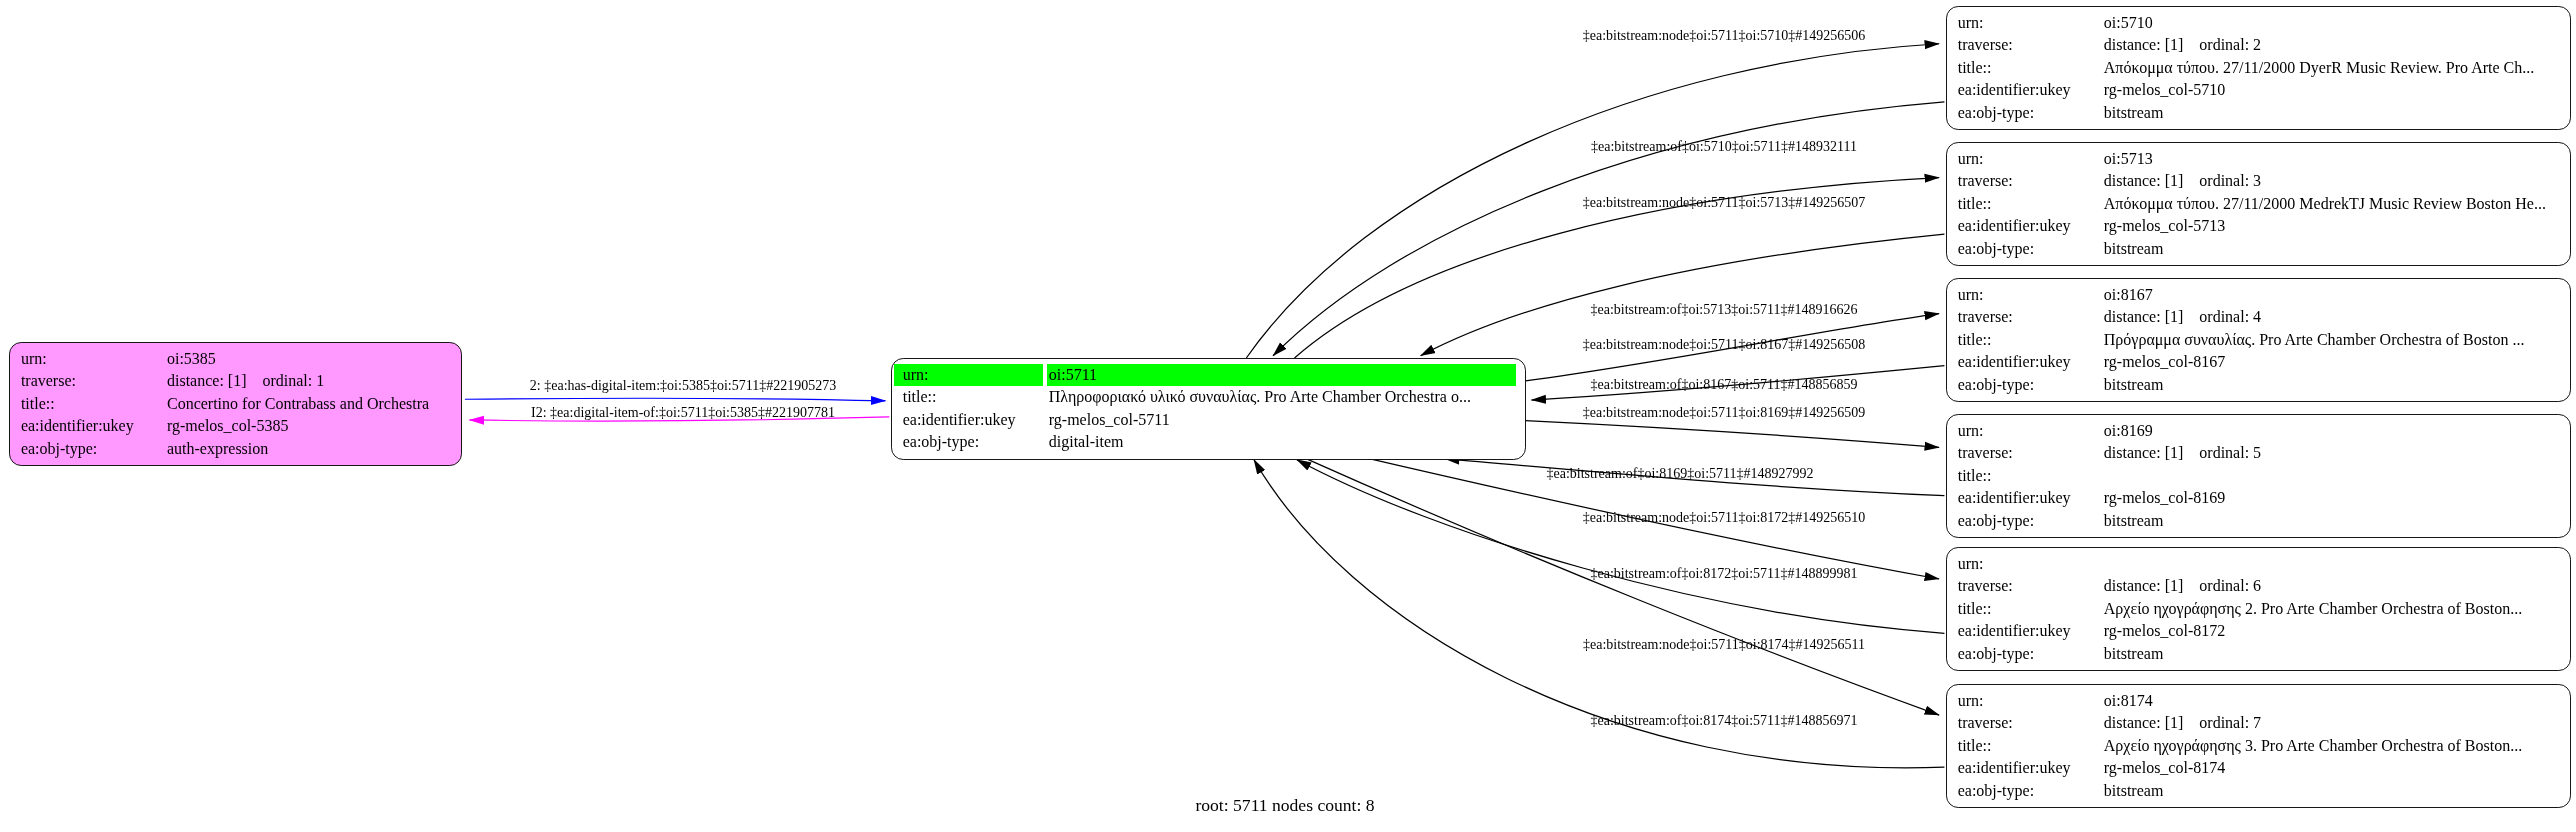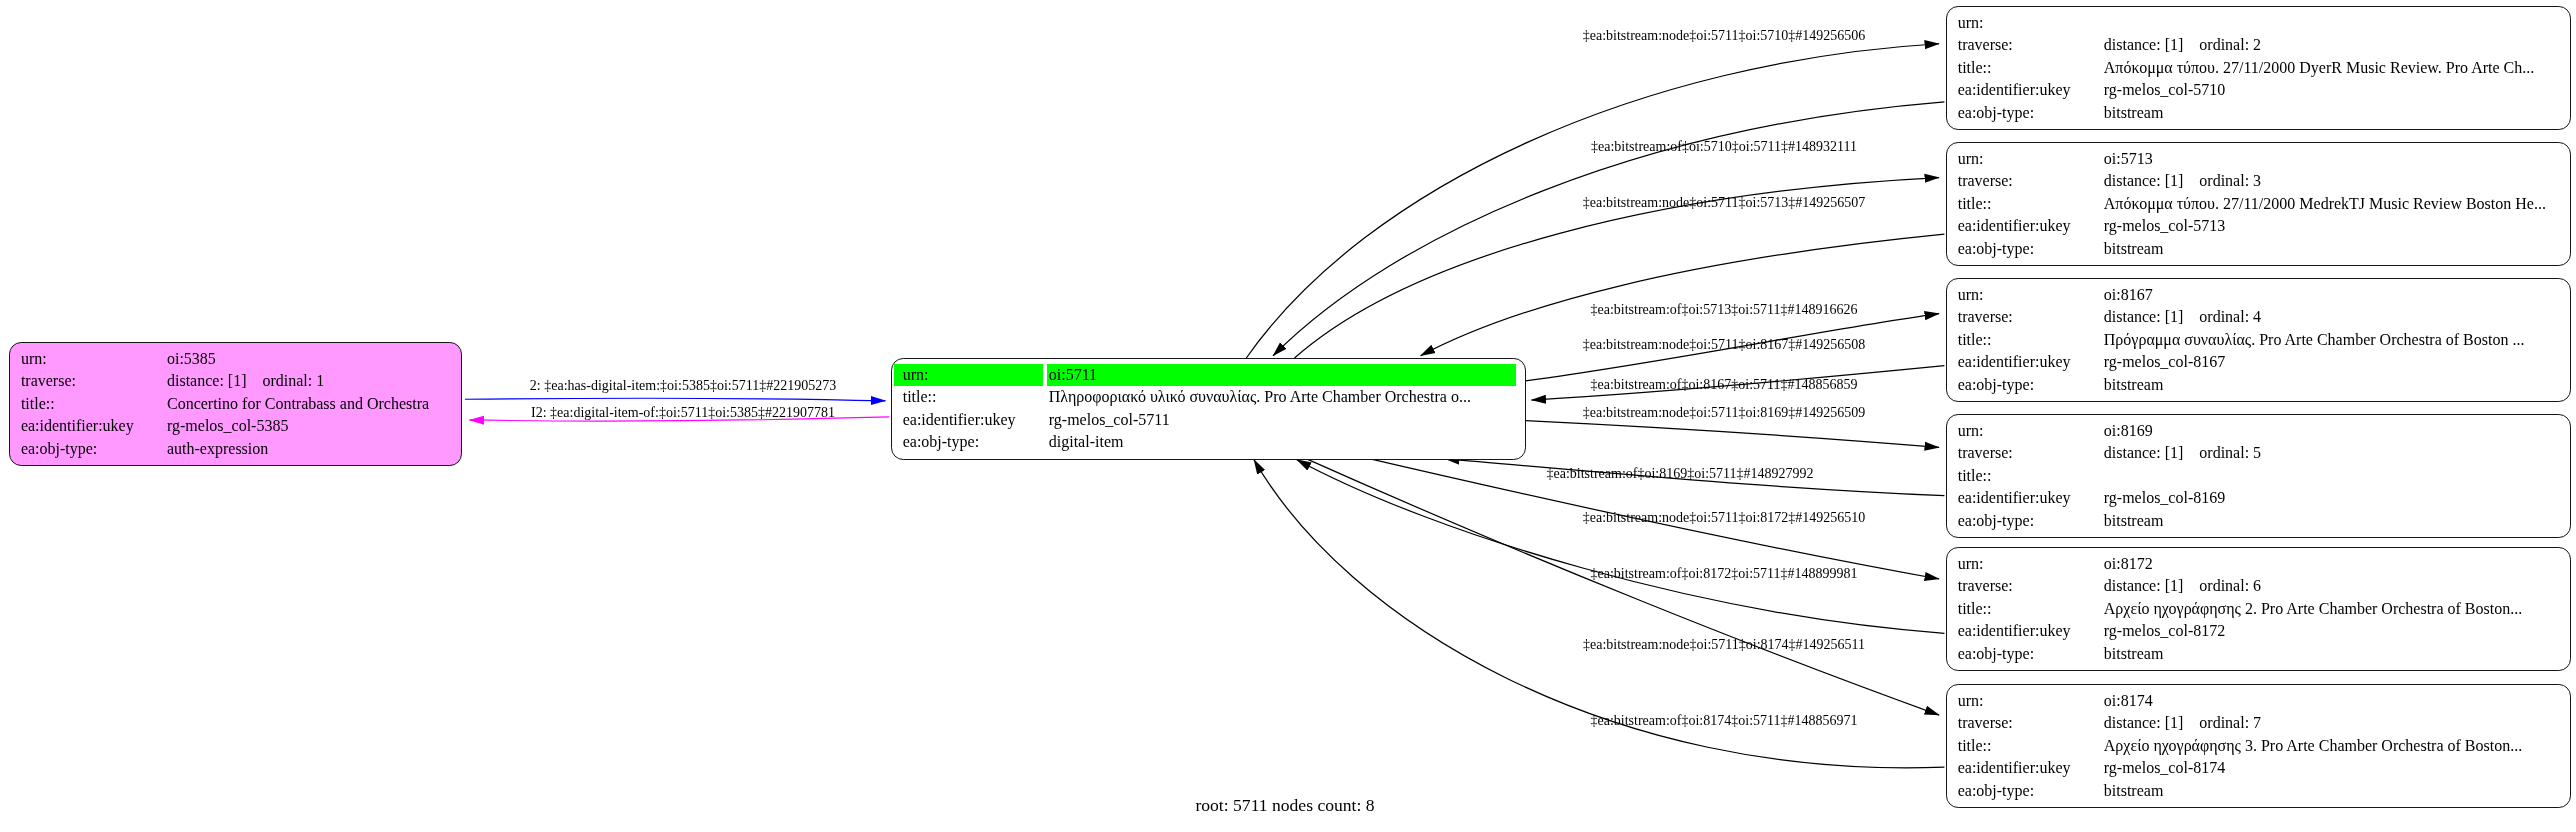--- a/index.html
+++ b/index.html
@@ -100,20 +100,21 @@
       </div>
     <div class="row">
         <span class="k">ea:obj-type:</span>
         <span class="v">digital-item</span>
       </div>
   </div>
 
   <div class="node" style="left:1946px; top:6.1px; width:625px;">
     <div class="row">
         <span class="k">urn:</span>
+        <span class="v">oi:5710</span>
       </div>
     <div class="row">
         <span class="k">traverse:</span>
         <span class="v">distance: [1]    ordinal: 2</span>
       </div>
     <div class="row">
         <span class="k">title::</span>
         <span class="v">Απόκομμα τύπου. 27/11/2000 DyerR Music Review. Pro Arte Ch...</span>
       </div>
     <div class="row">
@@ -190,21 +191,20 @@
       </div>
     <div class="row">
         <span class="k">ea:obj-type:</span>
         <span class="v">bitstream</span>
       </div>
   </div>
 
   <div class="node" style="left:1946px; top:547px; width:625px;">
     <div class="row">
         <span class="k">urn:</span>
-        <span class="v">oi:8172</span>
       </div>
     <div class="row">
         <span class="k">traverse:</span>
         <span class="v">distance: [1]    ordinal: 6</span>
       </div>
     <div class="row">
         <span class="k">title::</span>
         <span class="v">Αρχείο ηχογράφησης 2. Pro Arte Chamber Orchestra of Boston...</span>
       </div>
     <div class="row">

